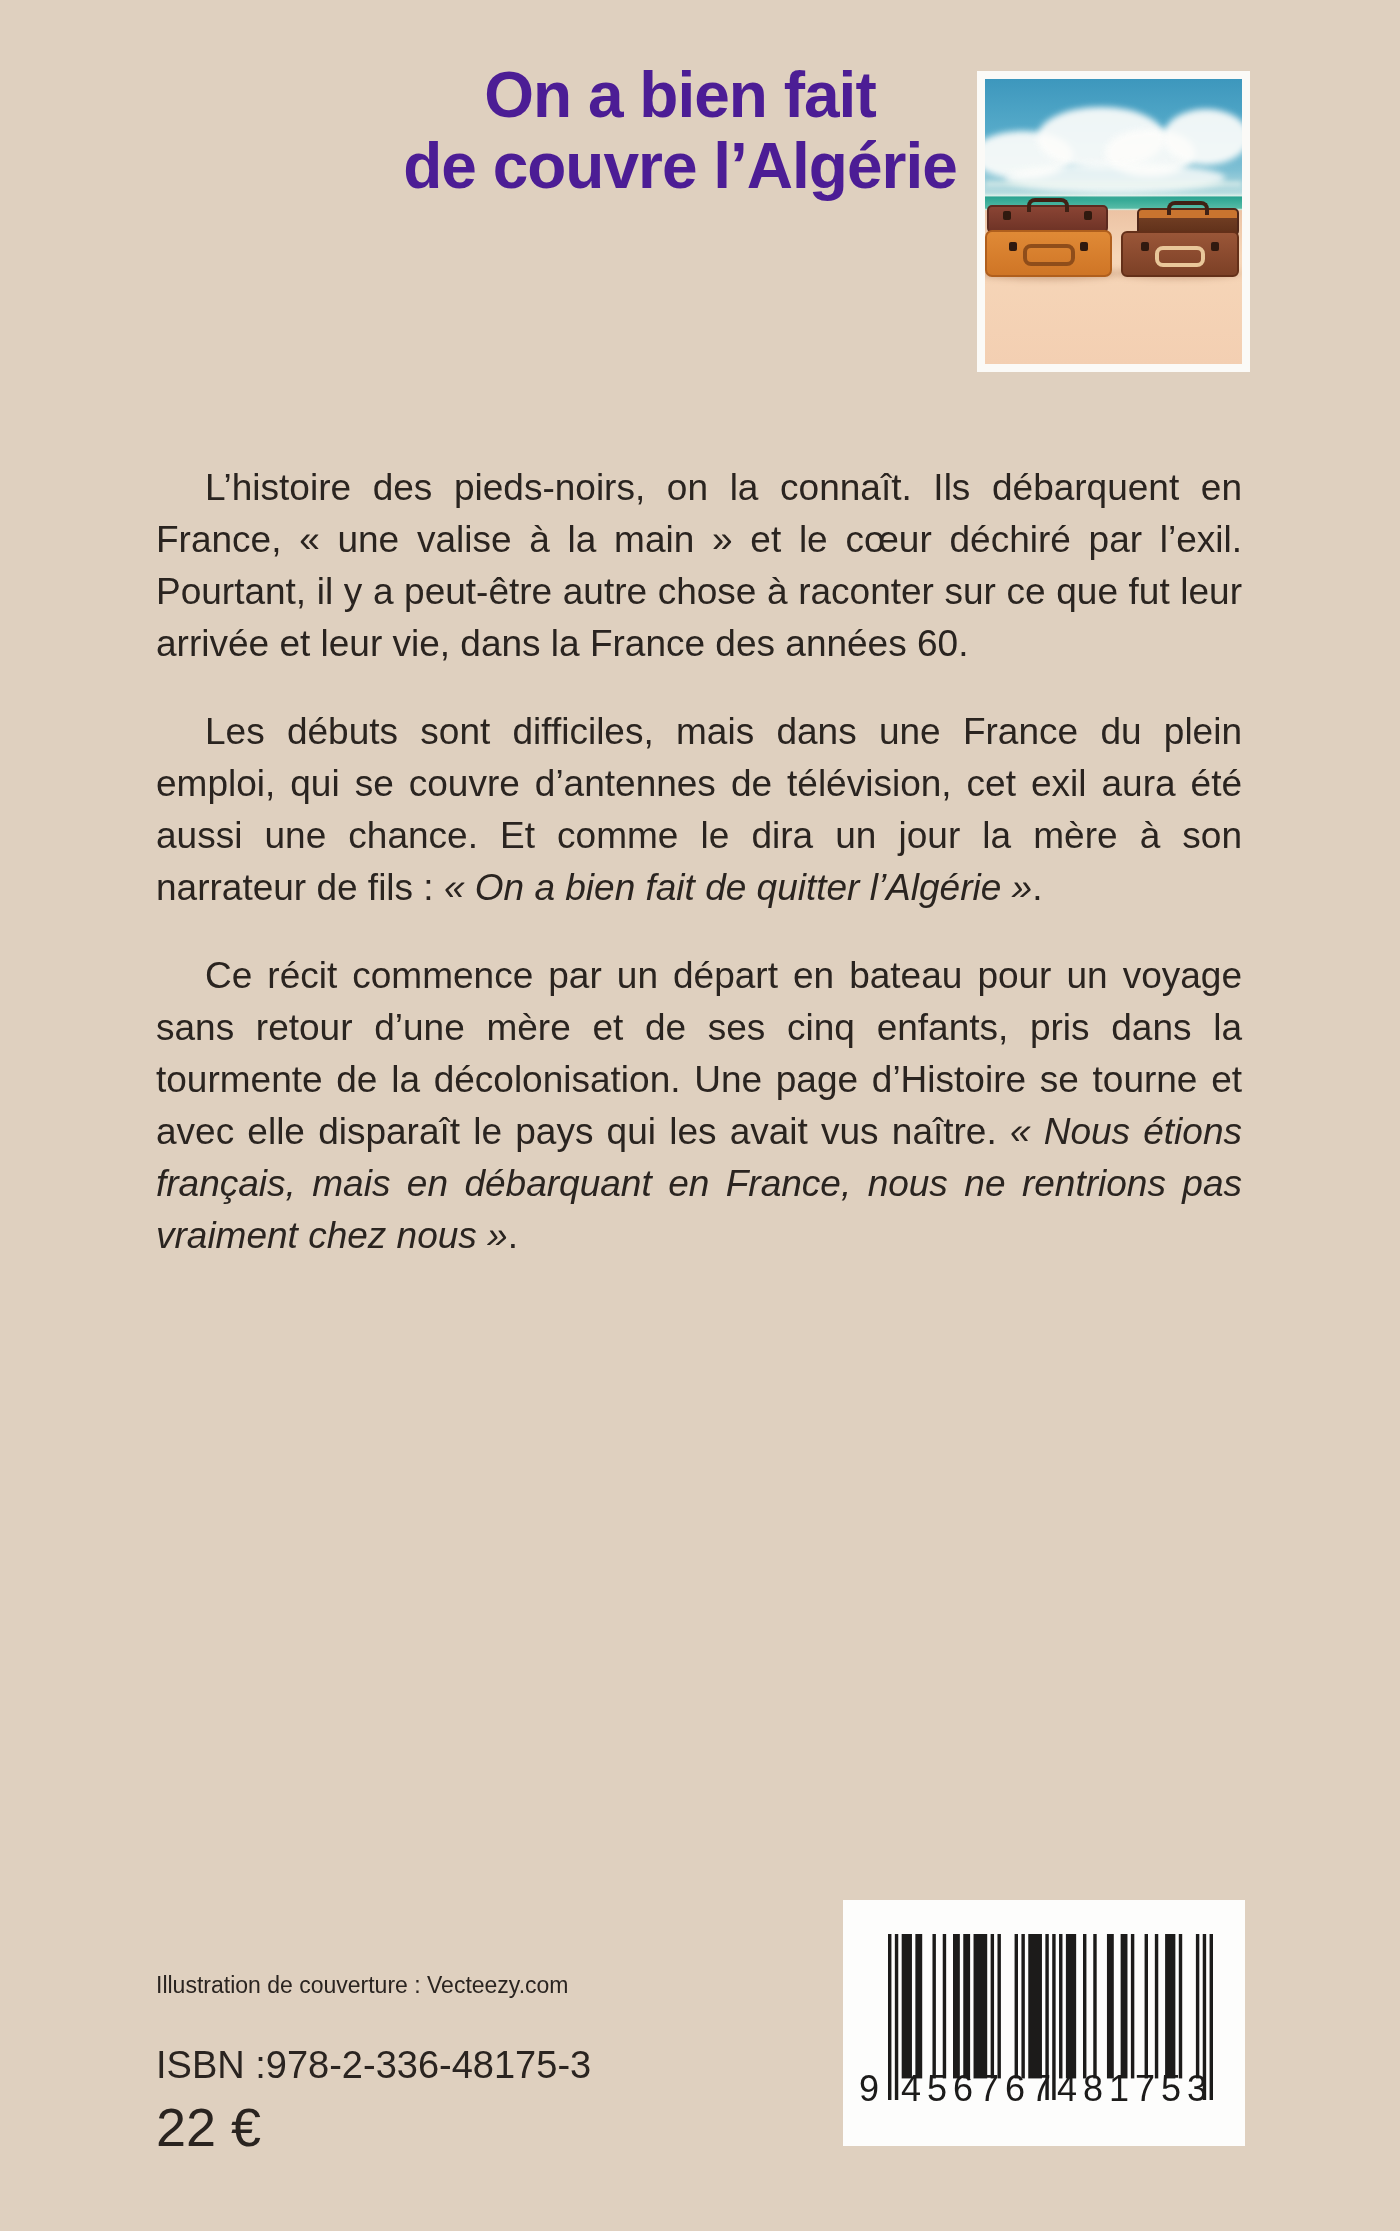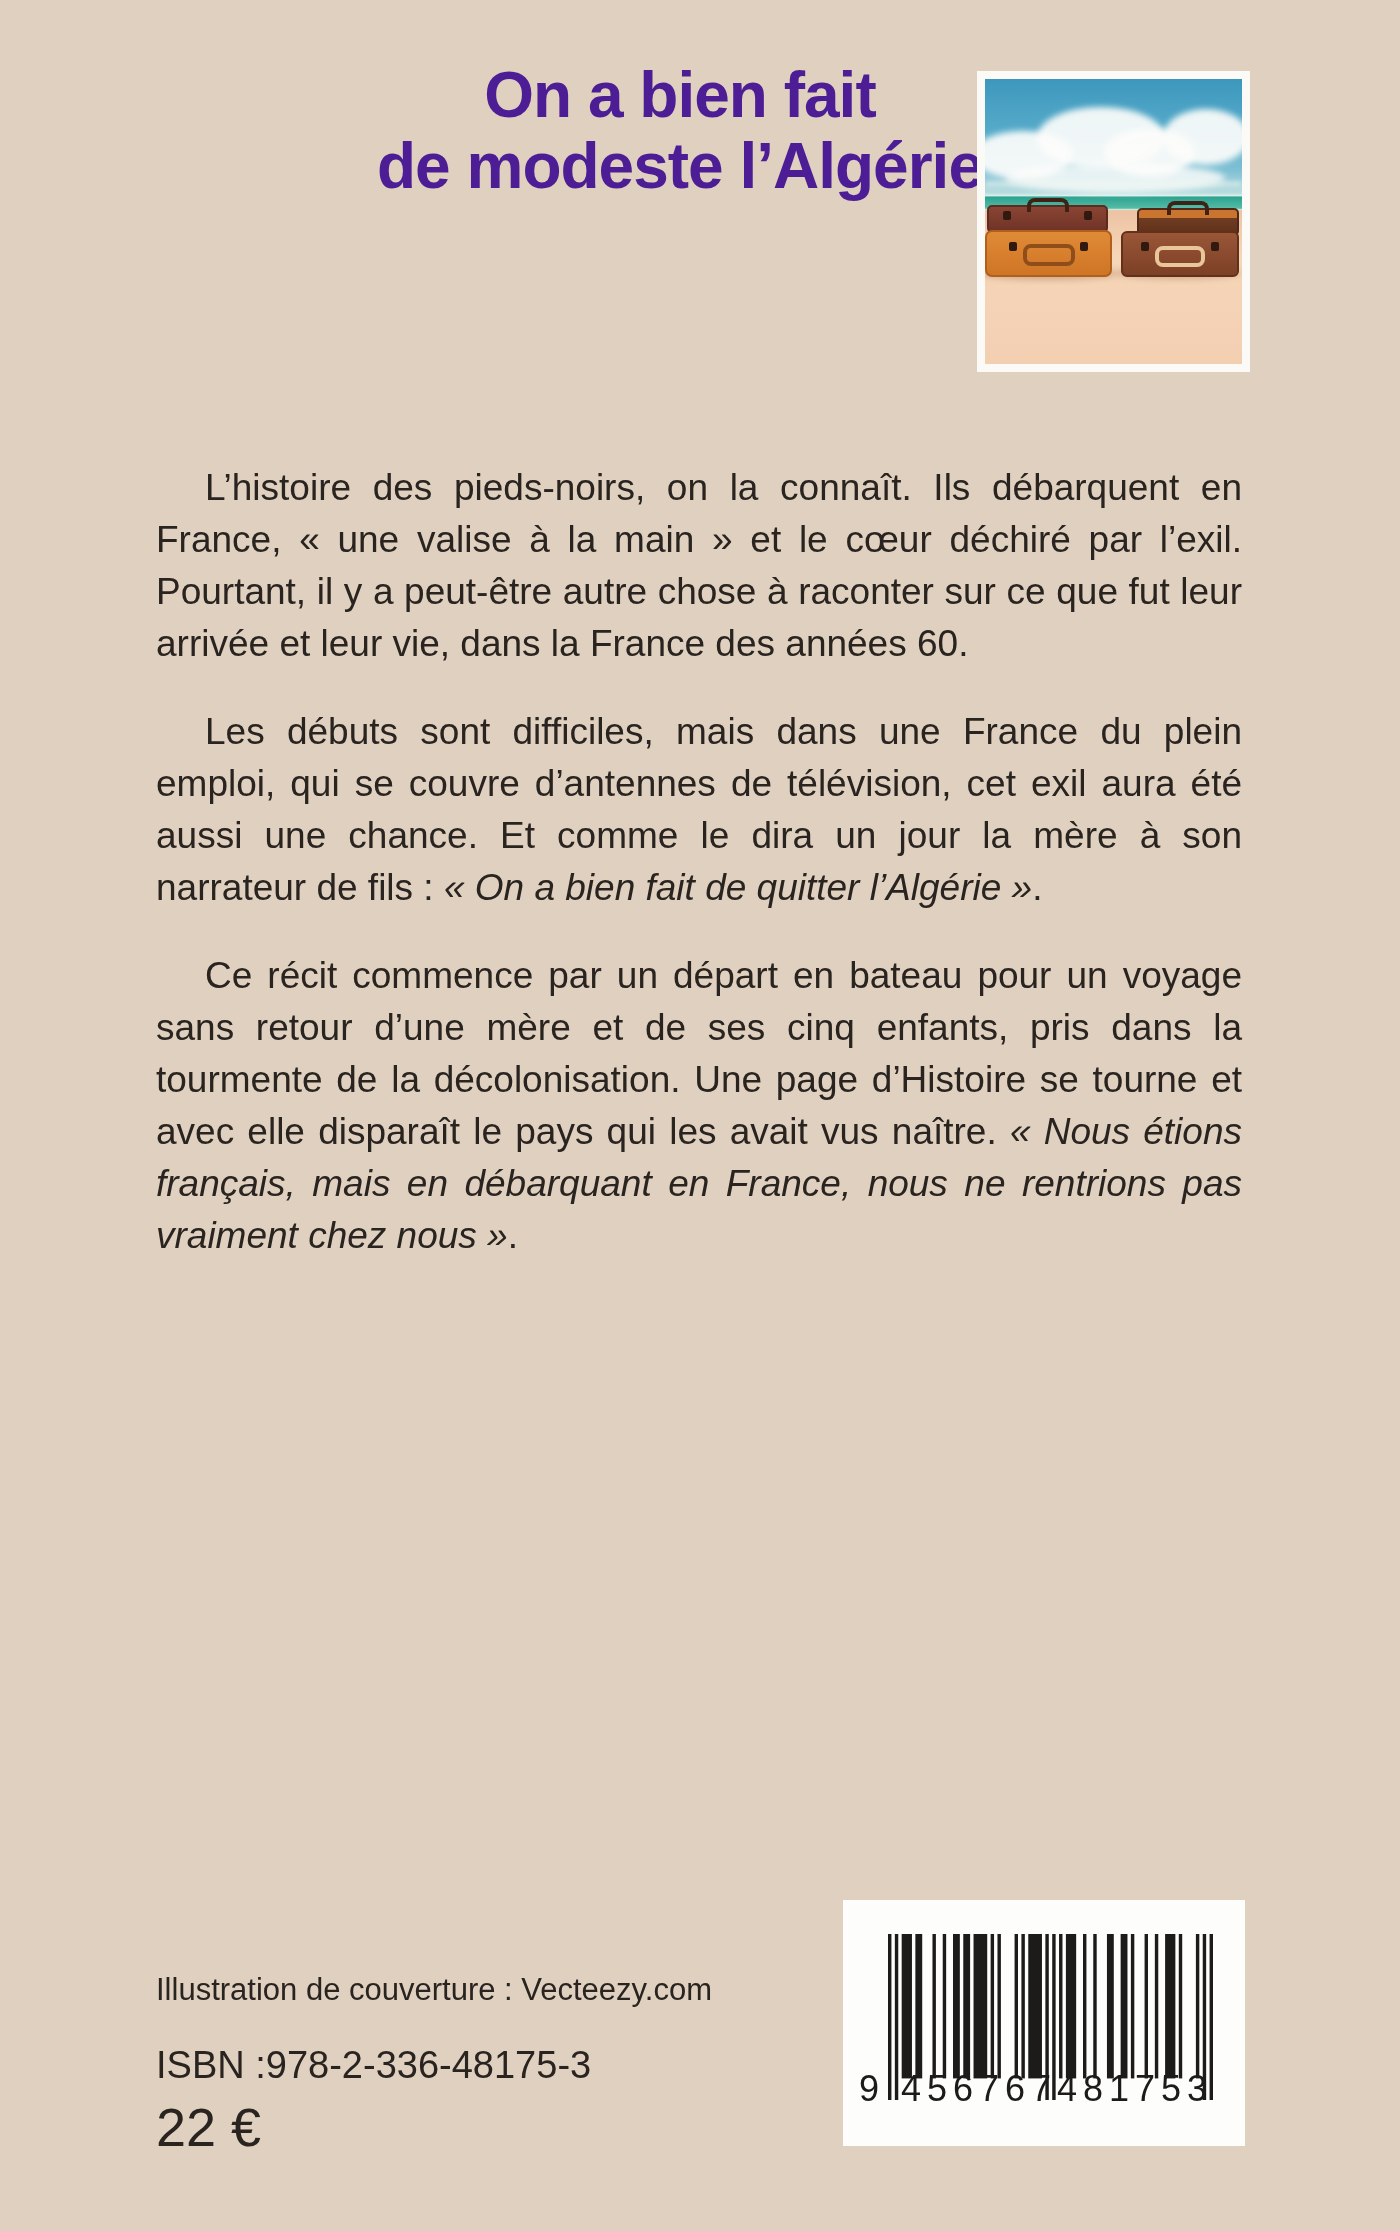--- a/index.html
+++ b/index.html
@@ -63,21 +63,21 @@
   }
   .main p { margin:0 0 36px 0; text-indent:49px; }
   .it { font-style:italic; }
   
   .bio {
     position:absolute; left:156px; top:1584px; width:1086px;
     font-size:34px; line-height:43px; font-style:italic; text-align:justify;
   }
   .bio b { font-weight:bold; }
   
-  .credit { position:absolute; left:156px; top:1972px; font-size:31px; }
+  .credit { position:absolute; left:156px; top:1972px; font-size:23px; }
   .isbn   { position:absolute; left:156px; top:2044px; font-size:38px; }
   .price  { position:absolute; left:156px; top:2096px; font-size:54px;text-align:center; }
   
   .barcode-box {
     position:absolute; left:843px; top:1900px; width:402px; height:246px;
     background:#fdfdfc;
   }
   .barcode-box svg { position:absolute; left:45px; top:34px; width:325px; height:166px; }
   .bc-digit { position:absolute; top:168px; font-size:36px; color:#1c1b1a;
               font-family:"Liberation Sans", sans-serif; }
@@ -85,21 +85,21 @@
   .bc-left   { left:58px; width:148px; text-align:center; letter-spacing:6px; }
   .bc-right  { left:214px; width:148px; text-align:center; letter-spacing:6px; }
 </style>
 </head>
 <body>
 
 <div class="page">
 
   <div class="title">
     <div>On a bien fait</div>
-    <div>de modeste l’Algérie</div>
+    <div>de couvre l’Algérie</div>
   </div>
 
   <div class="thumb">
     <div class="photo">
       <div class="cloud c1"></div>
       <div class="cloud c2"></div>
       <div class="cloud c3"></div>
       <div class="cloud c4"></div>
       <div class="cloud c5"></div>
       <div class="streak"></div>

